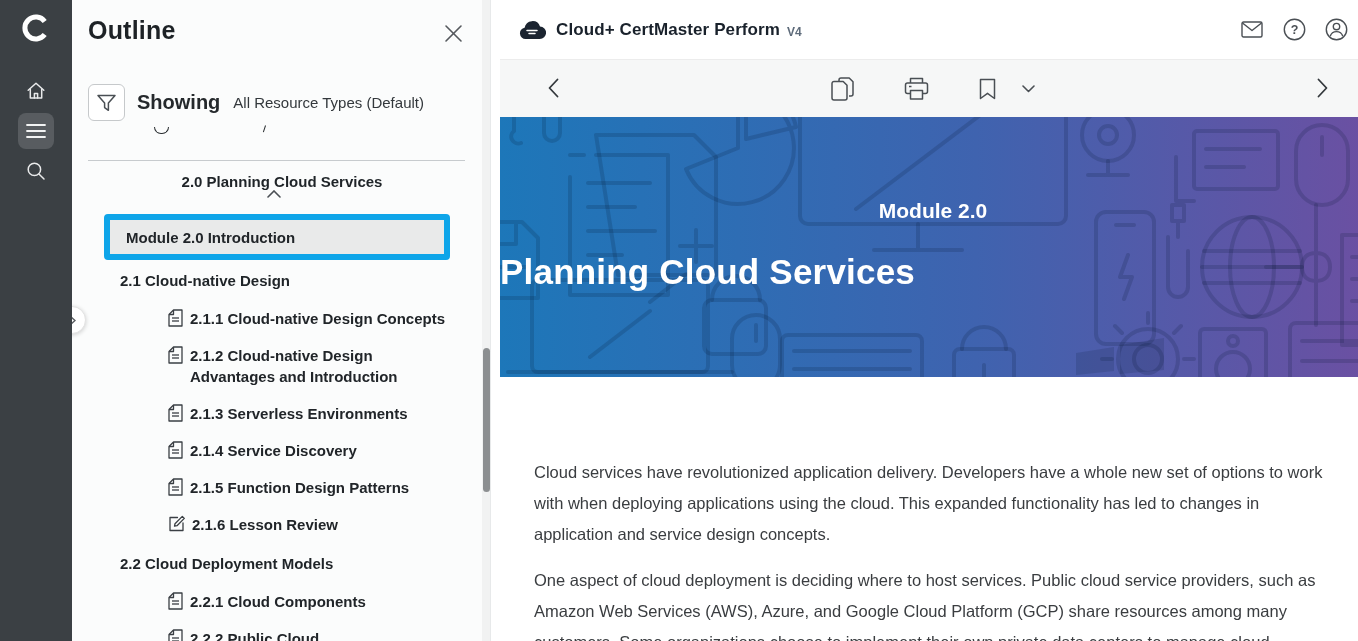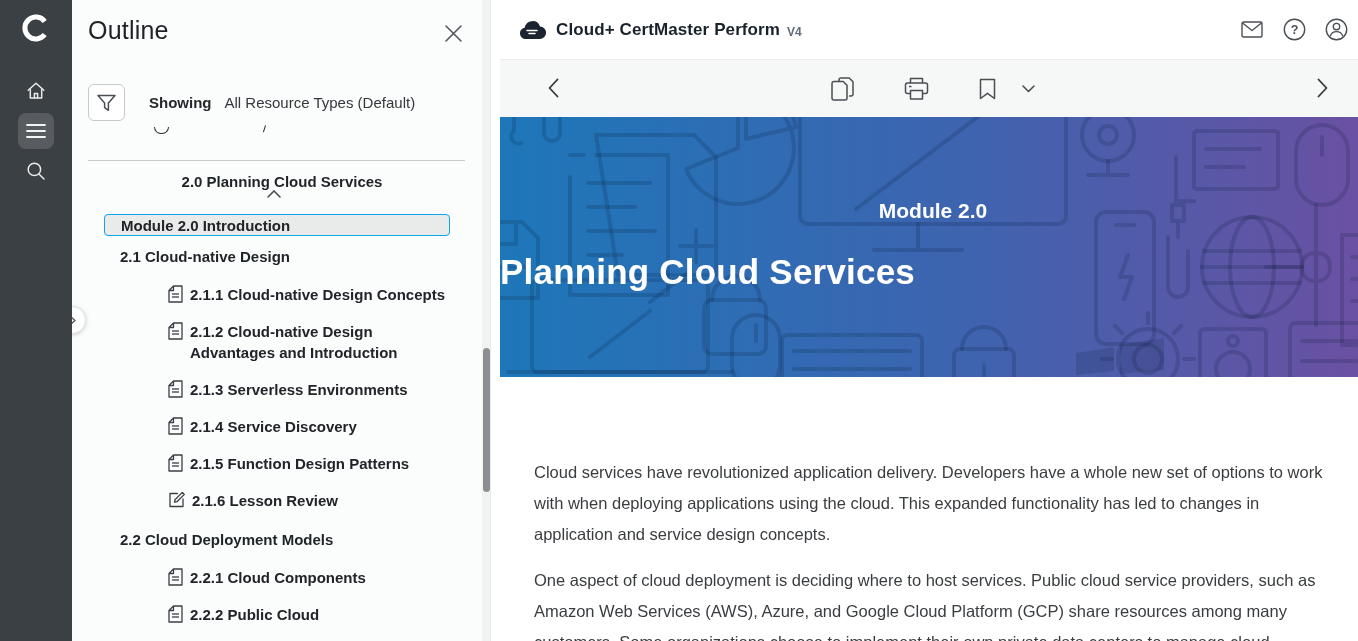--- a/index.html
+++ b/index.html
@@ -10,36 +10,36 @@
   
   .rail { position:absolute; left:0; top:0; width:72px; height:641px; background:#3b4044; z-index:3; }
   .rail-logo { position:absolute; top:12px; left:20px; }
   .rail-btn { position:absolute; left:18px; width:36px; height:36px; display:flex; align-items:center; justify-content:center; border-radius:8px; cursor:pointer; }
   .rail-btn.home { top:73px; }
   .rail-btn.menu { top:113px; background:#585c60; }
   .rail-btn.search { top:153px; }
 
   
   .panel { position:absolute; left:72px; top:0; width:419px; height:641px; background:#fbfcfc; border-right:1px solid #e7e9ea; z-index:2; }
-  .panel-title { position:absolute; left:16px; top:16px; font-size:25px; font-weight:400; color:#1d2226; letter-spacing:.2px; }
+  .panel-title { position:absolute; left:16px; top:16px; font-size:25px; font-weight:700; color:#1d2226; letter-spacing:.2px; }
   .panel-close { position:absolute; right:26px; top:22px; width:22px; height:22px; display:flex; align-items:center; justify-content:center; cursor:pointer; }
   .filter-row { position:absolute; left:16px; top:84px; display:flex; align-items:center; }
   .filter-btn { width:37px; height:37px; border:1px solid #c6c9cb; border-radius:6px; background:#fff; display:flex; align-items:center; justify-content:center; cursor:pointer; }
-  .filter-showing { margin-left:24px; font-size:15px; font-weight:700; color:#25292c; }
+  .filter-showing { margin-left:12px; font-size:20px; font-weight:700; color:#25292c; }
   .filter-value { margin-left:13px; font-size:15px; color:#33383c; }
   .clipped-row { position:absolute; left:70px; top:121px; width:220px; height:16px; overflow:hidden; }
   .frag { position:absolute; border:1.6px solid #2a2e31; border-top:none; border-left:none; border-right:none; }
   .frag.a { left:12px; top:6px; width:15px; height:7px; border-radius:0 0 9px 9px; border-left:1.6px solid #2a2e31; border-right:1.6px solid #2a2e31; }
   .frag.b { left:120px; top:4px; width:3px; height:7px; border-right:1.8px solid #2a2e31; border-bottom:none; transform:rotate(18deg); }
   .divider { position:absolute; left:16px; right:25px; top:160px; border-top:1px solid #c7cbce; }
 
   .tree { position:absolute; left:0; right:8px; top:161px; bottom:0; padding:0 22px 0 16px; overflow:hidden; }
   .t-section { margin-top:12px; display:flex; align-items:center; justify-content:space-between; cursor:pointer;flex-direction:column; }
   .t-section-label { font-size:15px; font-weight:700; color:#1f2428; padding-left:16px; }
-  .t-module { margin-top:16px; margin-left:16px; width:346px; height:22px; background:#e9eaea; border:1px solid #0ea5e9; border-radius:4px; display:flex; align-items:center; padding-left:16px; font-size:15px; font-weight:700; color:#212529; cursor:pointer; }
+  .t-module { margin-top:16px; margin-left:16px; width:346px; height:46px; background:#e9eaea; border:6px solid #0ea5e9; border-radius:4px; display:flex; align-items:center; padding-left:16px; font-size:15px; font-weight:700; color:#212529; cursor:pointer; }
   .t-lesson { margin-top:18px; margin-left:32px; font-size:15px; font-weight:700; color:#1f2428; line-height:22px; cursor:pointer; }
   .t-module + .t-lesson { margin-top:10px; }
   .t-item { margin-top:16px; padding-left:80px; display:flex; align-items:flex-start; cursor:pointer; }
   .t-item .ti-icon { flex:0 0 auto; margin-top:1px; margin-right:7px; }
   .t-item .ti-label { font-size:15px; font-weight:700; color:#212529; line-height:21px; max-width:262px; }
 
   .scroll-track { position:absolute; right:0; top:0; width:8px; height:641px; background:#f1f2f2; }
   .scroll-thumb { position:absolute; right:0.5px; top:348px; width:7px; height:144px; background:#8c8f91; border-radius:4px; cursor:pointer; }
   .expand-handle { position:absolute; left:-14px; top:306px; width:28px; height:28px; background:#fff; border:1px solid #e3e3e3; border-radius:50%; box-shadow:0 1px 4px rgba(0,0,0,.18); display:flex; align-items:center; justify-content:center; cursor:pointer; z-index:6; }
 

